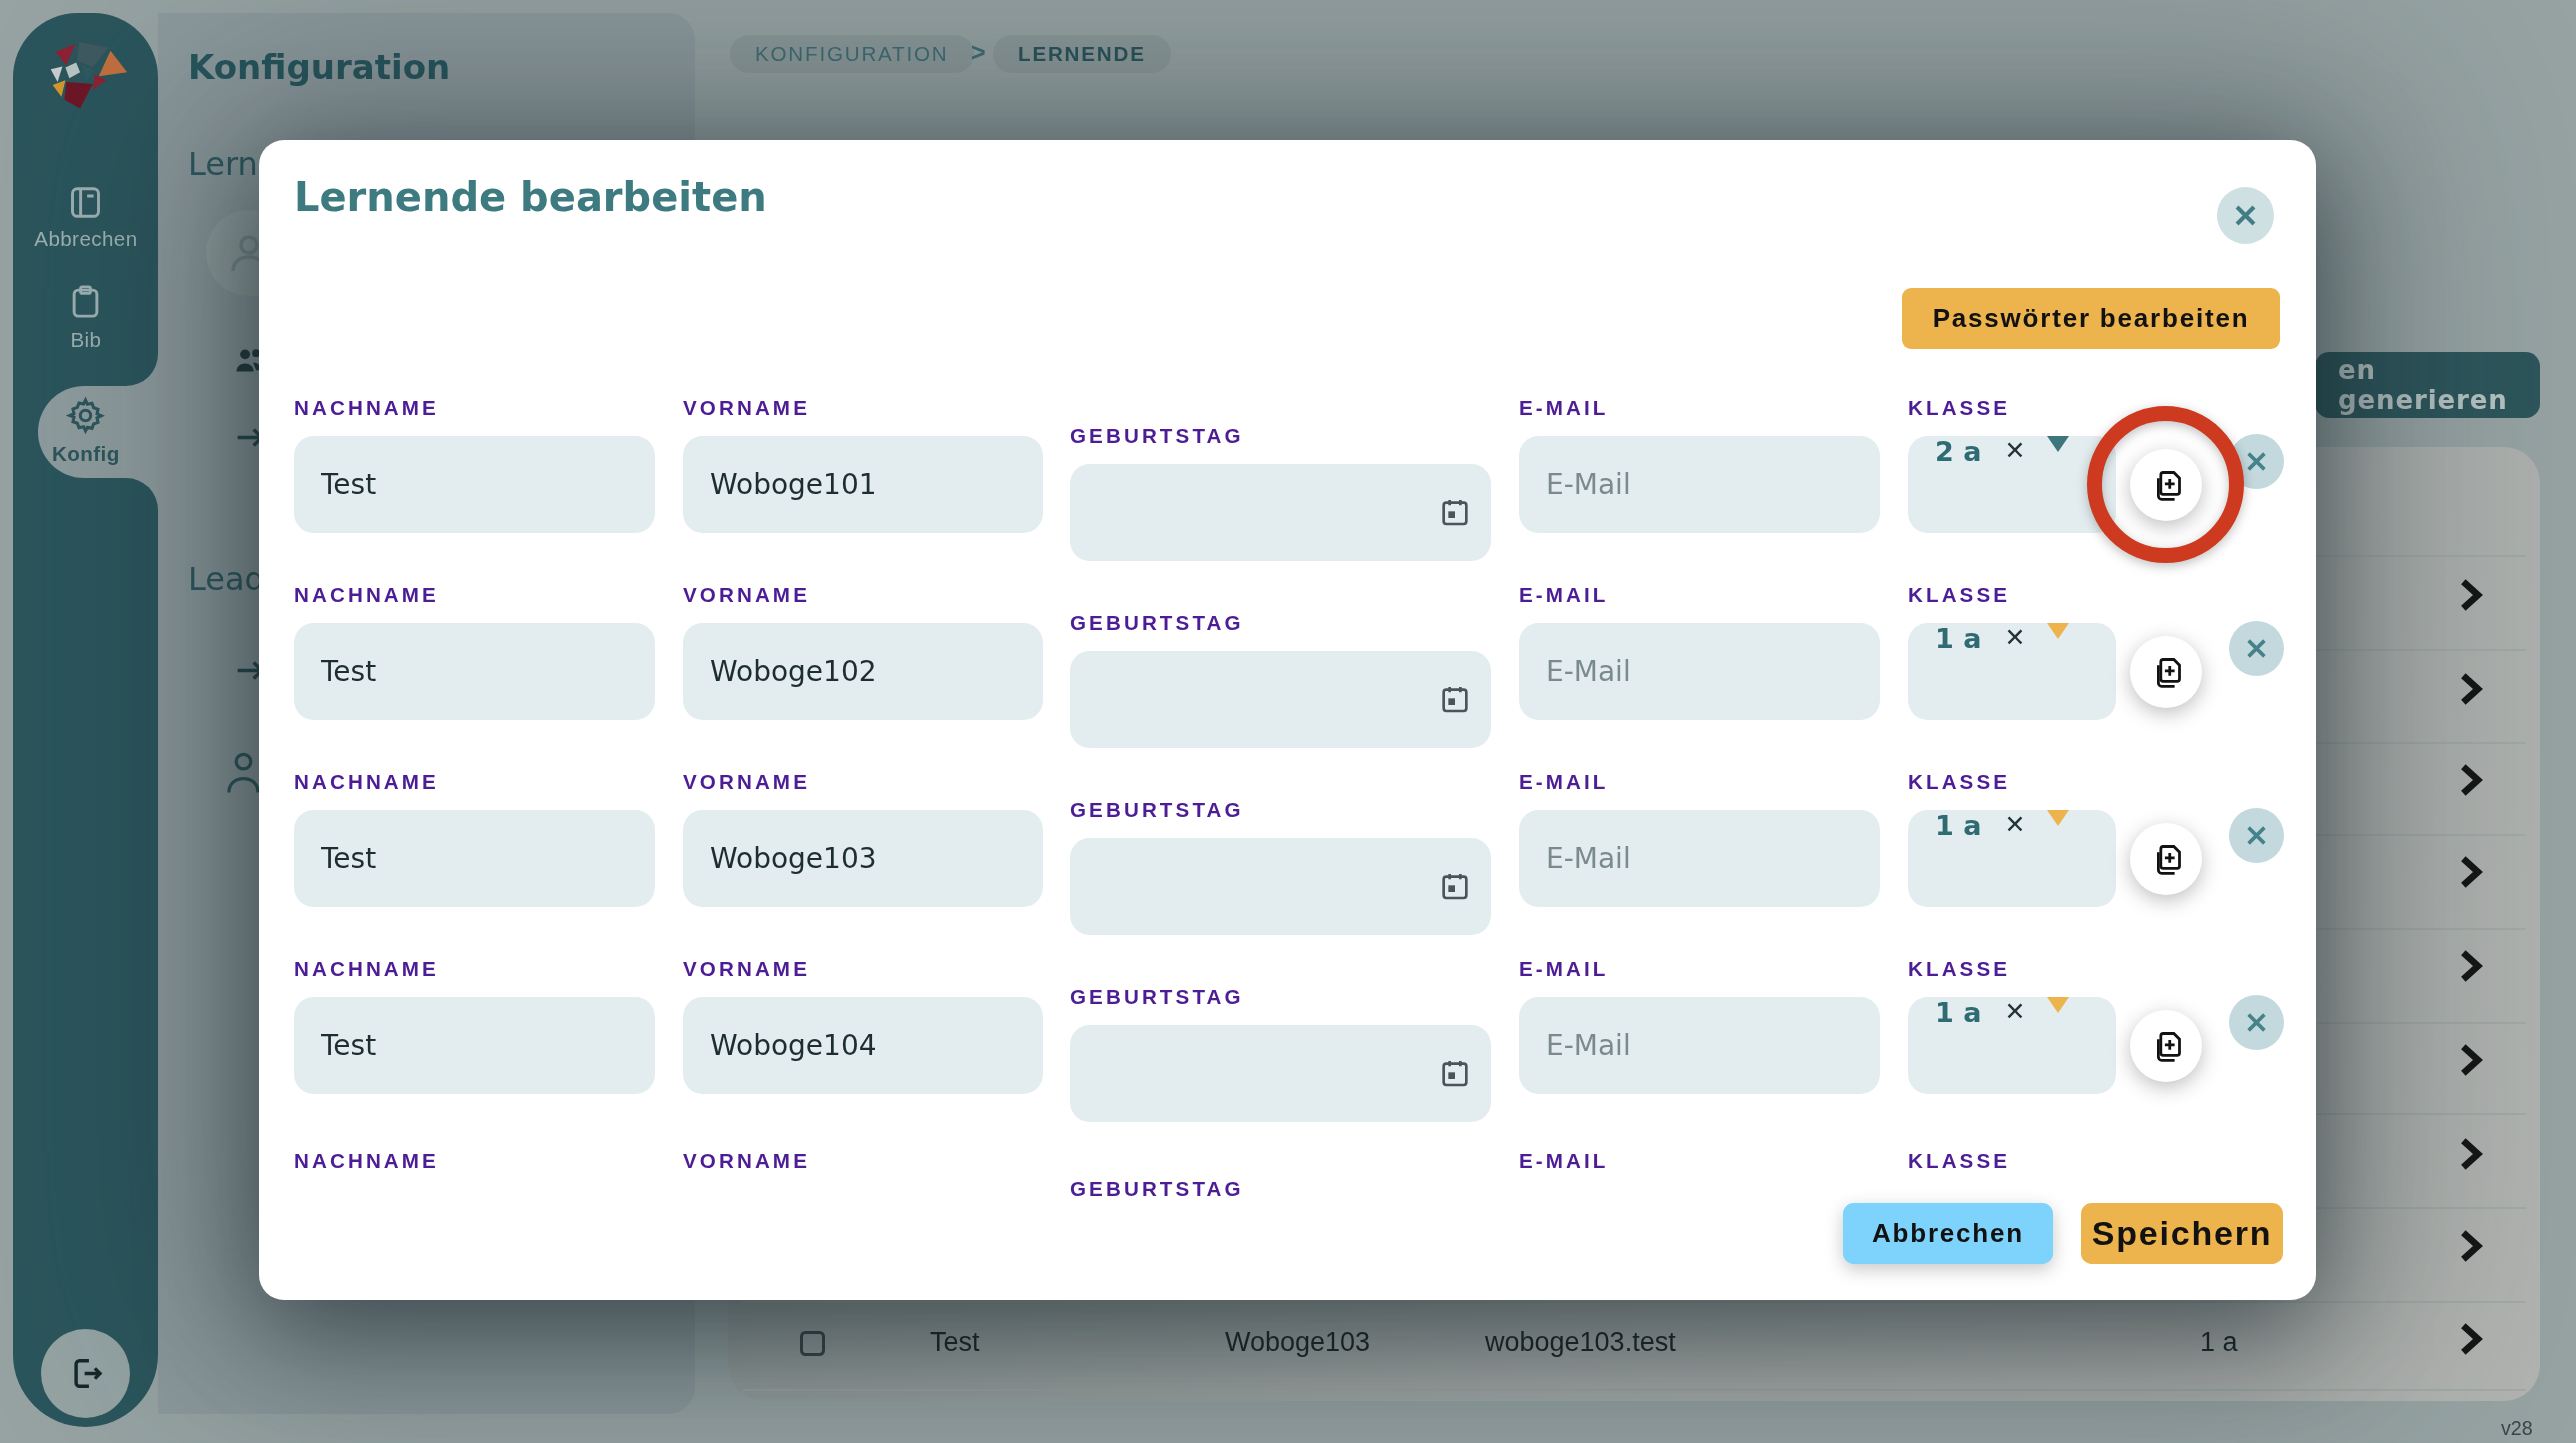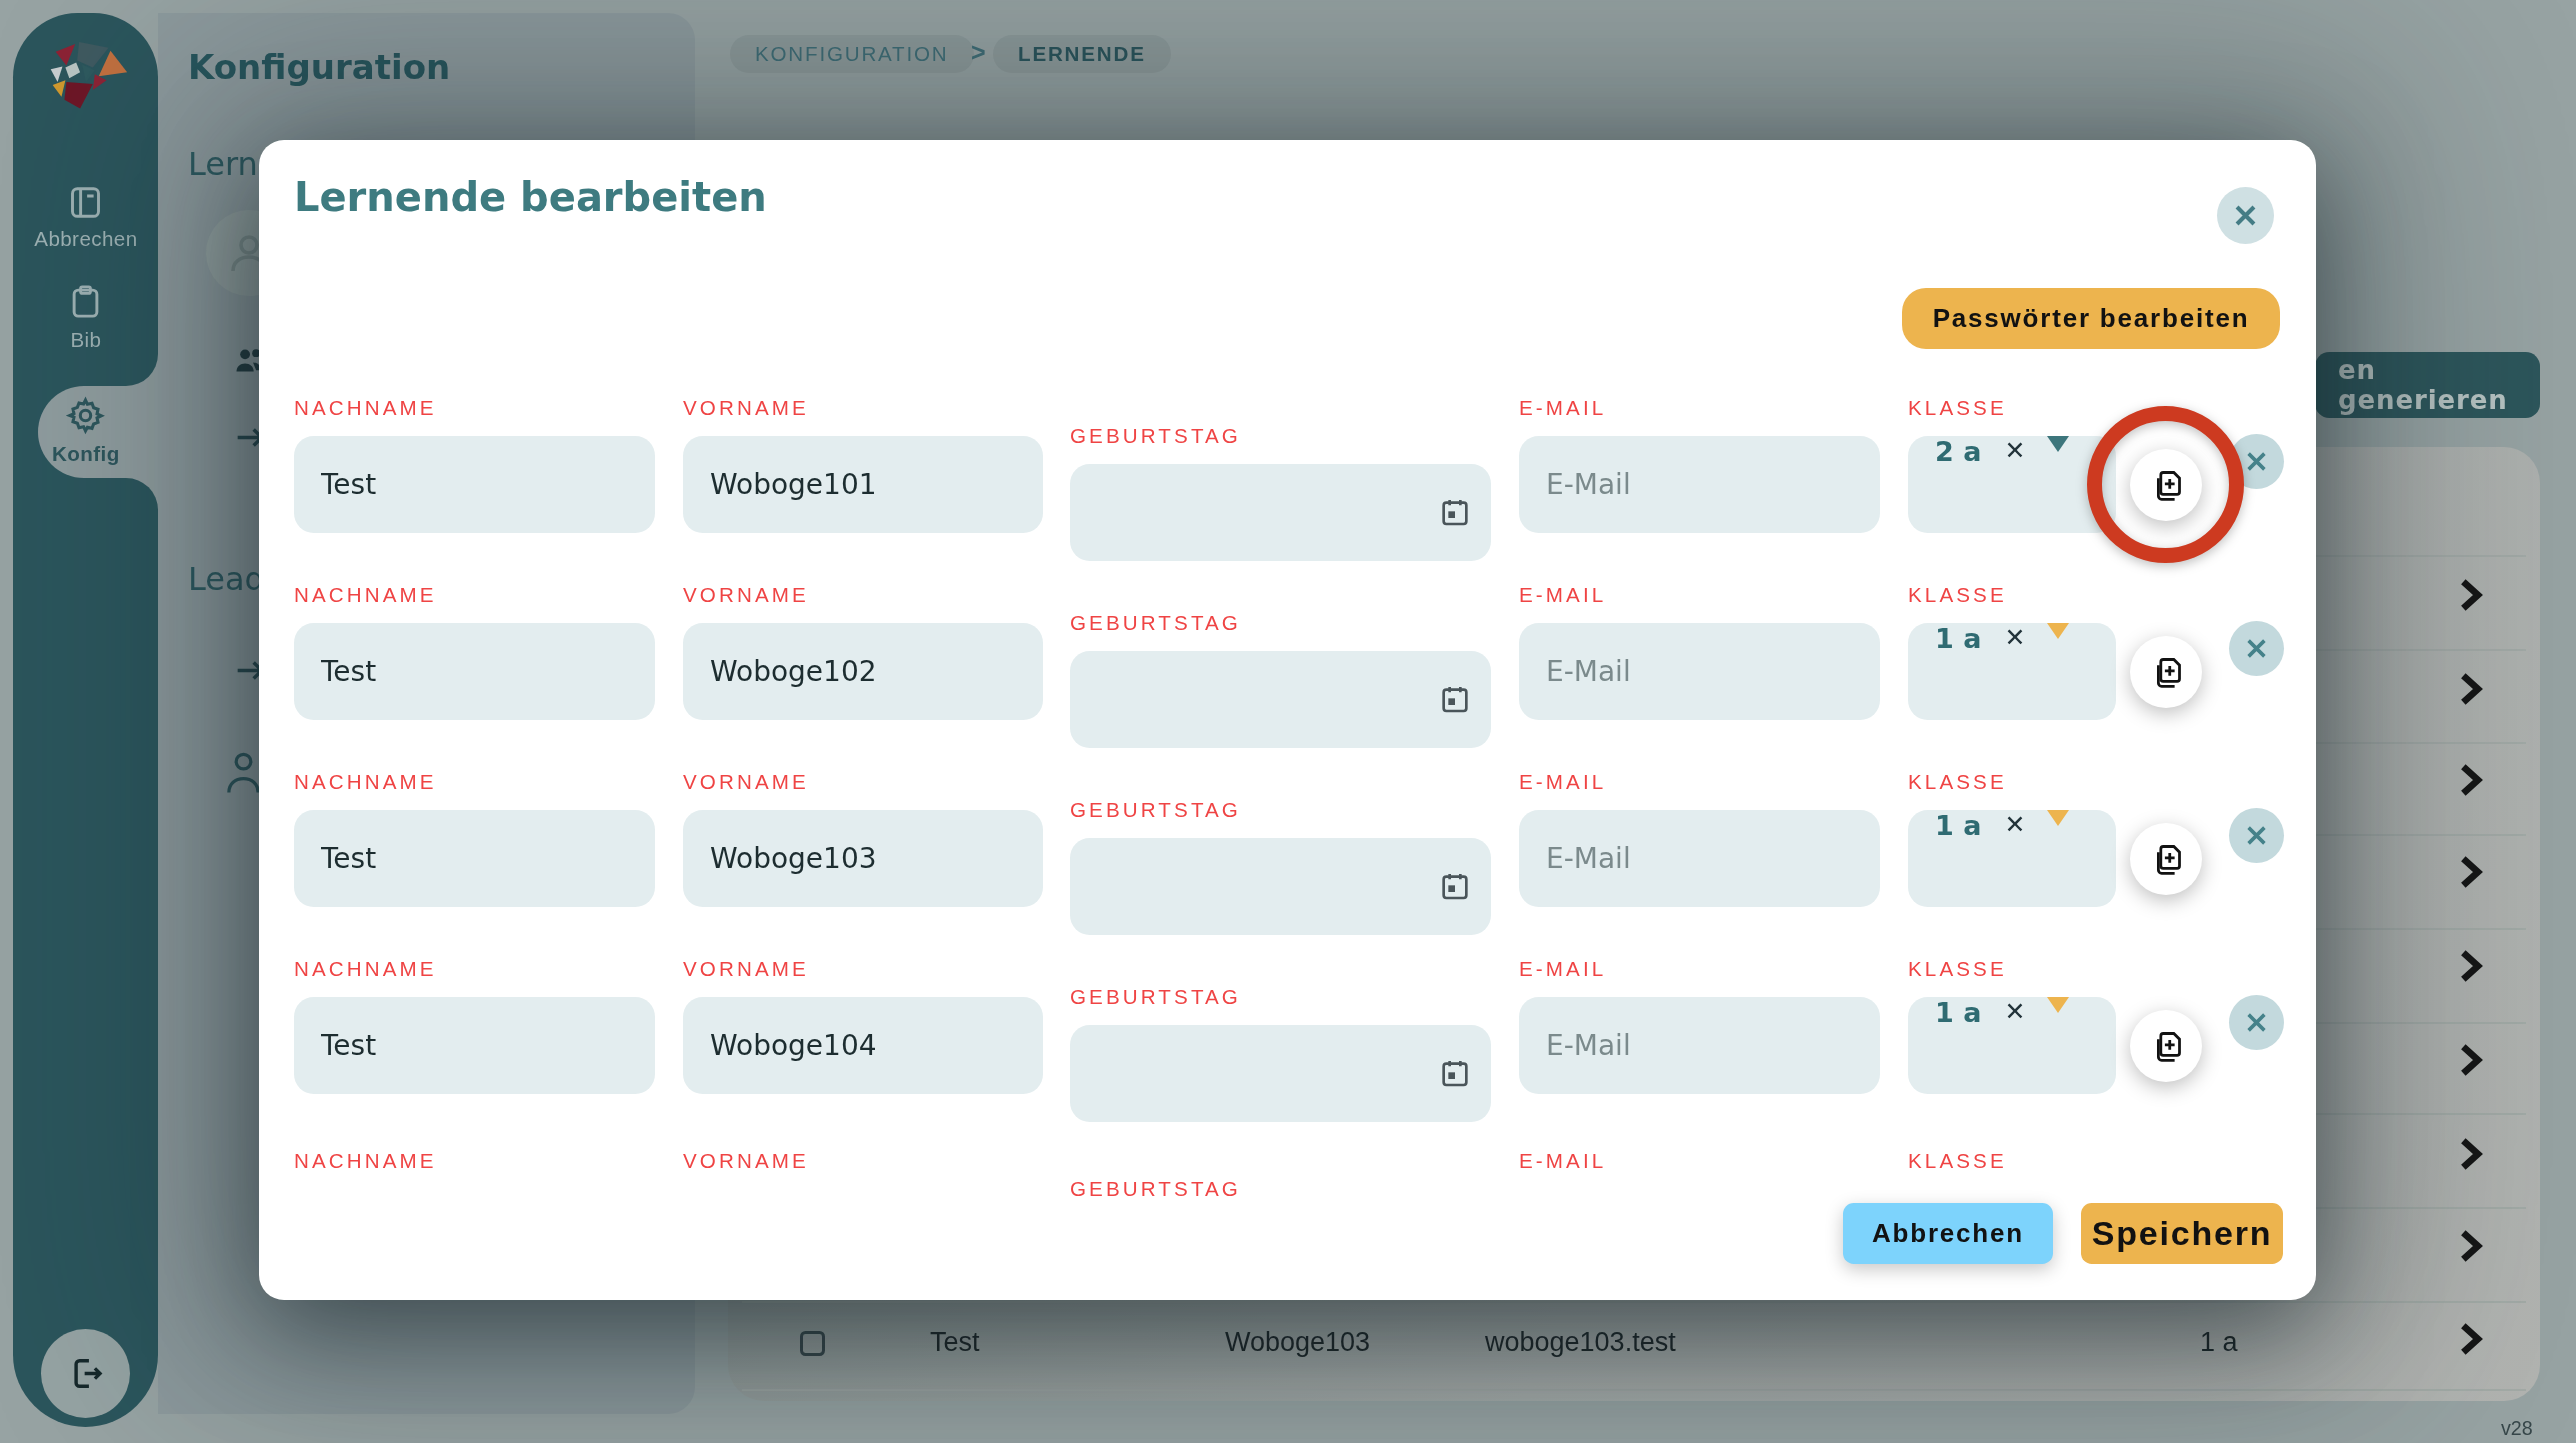--- a/index.html
+++ b/index.html
@@ -52,25 +52,25 @@
   .version{position:absolute;left:2501px;top:1417px;font-size:19.7px;color:#37474a;z-index:1;}
 
   
   .modal{position:absolute;left:259px;top:140px;width:2057px;height:1160px;background:#ffffff;border-radius:25px;
          box-shadow:0 27px 107px rgba(15,30,35,.55), 0 0 215px 72px rgba(25,40,45,.28);z-index:5;}
   .modal-title{position:absolute;left:35px;top:34px;font-family:"DejaVu Sans",sans-serif;
                font-size:40px;font-weight:bold;color:#3e7b80;}
   .close-btn{position:absolute;left:1958px;top:47px;width:57px;height:57px;border-radius:50%;border:none;
              background:#cfe0e3;display:flex;align-items:center;justify-content:center;cursor:pointer;}
   .pw-btn{position:absolute;left:1643px;top:148px;width:378px;height:61px;background:#edb44e;border:none;
-          border-radius:24px;font-family:"Liberation Sans",sans-serif;font-size:26px;font-weight:bold;
+          border-radius:9px;font-family:"Liberation Sans",sans-serif;font-size:26px;font-weight:bold;
           color:#121212;letter-spacing:1.8px;cursor:pointer;}
   .mrow{position:absolute;left:0;width:2057px;height:143px;}
   .fcol{position:absolute;top:0;}
-  .flabel{font-size:20.6px;letter-spacing:3.1px;color:#ef4444;height:25px;}
+  .flabel{font-size:20.6px;letter-spacing:3.1px;color:#4c1d95;height:25px;font-weight:bold;}
   .finput{position:absolute;top:40px;left:0;height:97px;width:100%;background:#e3edef;border:none;
           border-radius:19.7px;font-family:"DejaVu Sans",sans-serif;font-size:28px;color:#1d2d30;
           padding:0 27px;box-sizing:border-box;outline:none;}
   .finput::placeholder{color:#7b8a8c;}
   .c1{left:35px;width:361px;} .c2{left:424px;width:360px;} .c3{left:811px;width:421px;margin-top:28px;}
   .c4{left:1260px;width:361px;} .c5{left:1649px;width:208px;}
   .cal-icon{position:absolute;right:19.7px;top:72px;width:32px;height:32px;color:#4a555a;pointer-events:none;}
   .klasse-select{position:absolute;top:40px;left:0;height:97px;width:208px;background:#e3edef;border-radius:19.7px;
                  display:flex;cursor:pointer;}
   .klasse-value{font-family:"DejaVu Sans",sans-serif;font-size:27px;font-weight:bold;color:#2f6b72;margin-left:27px;}

